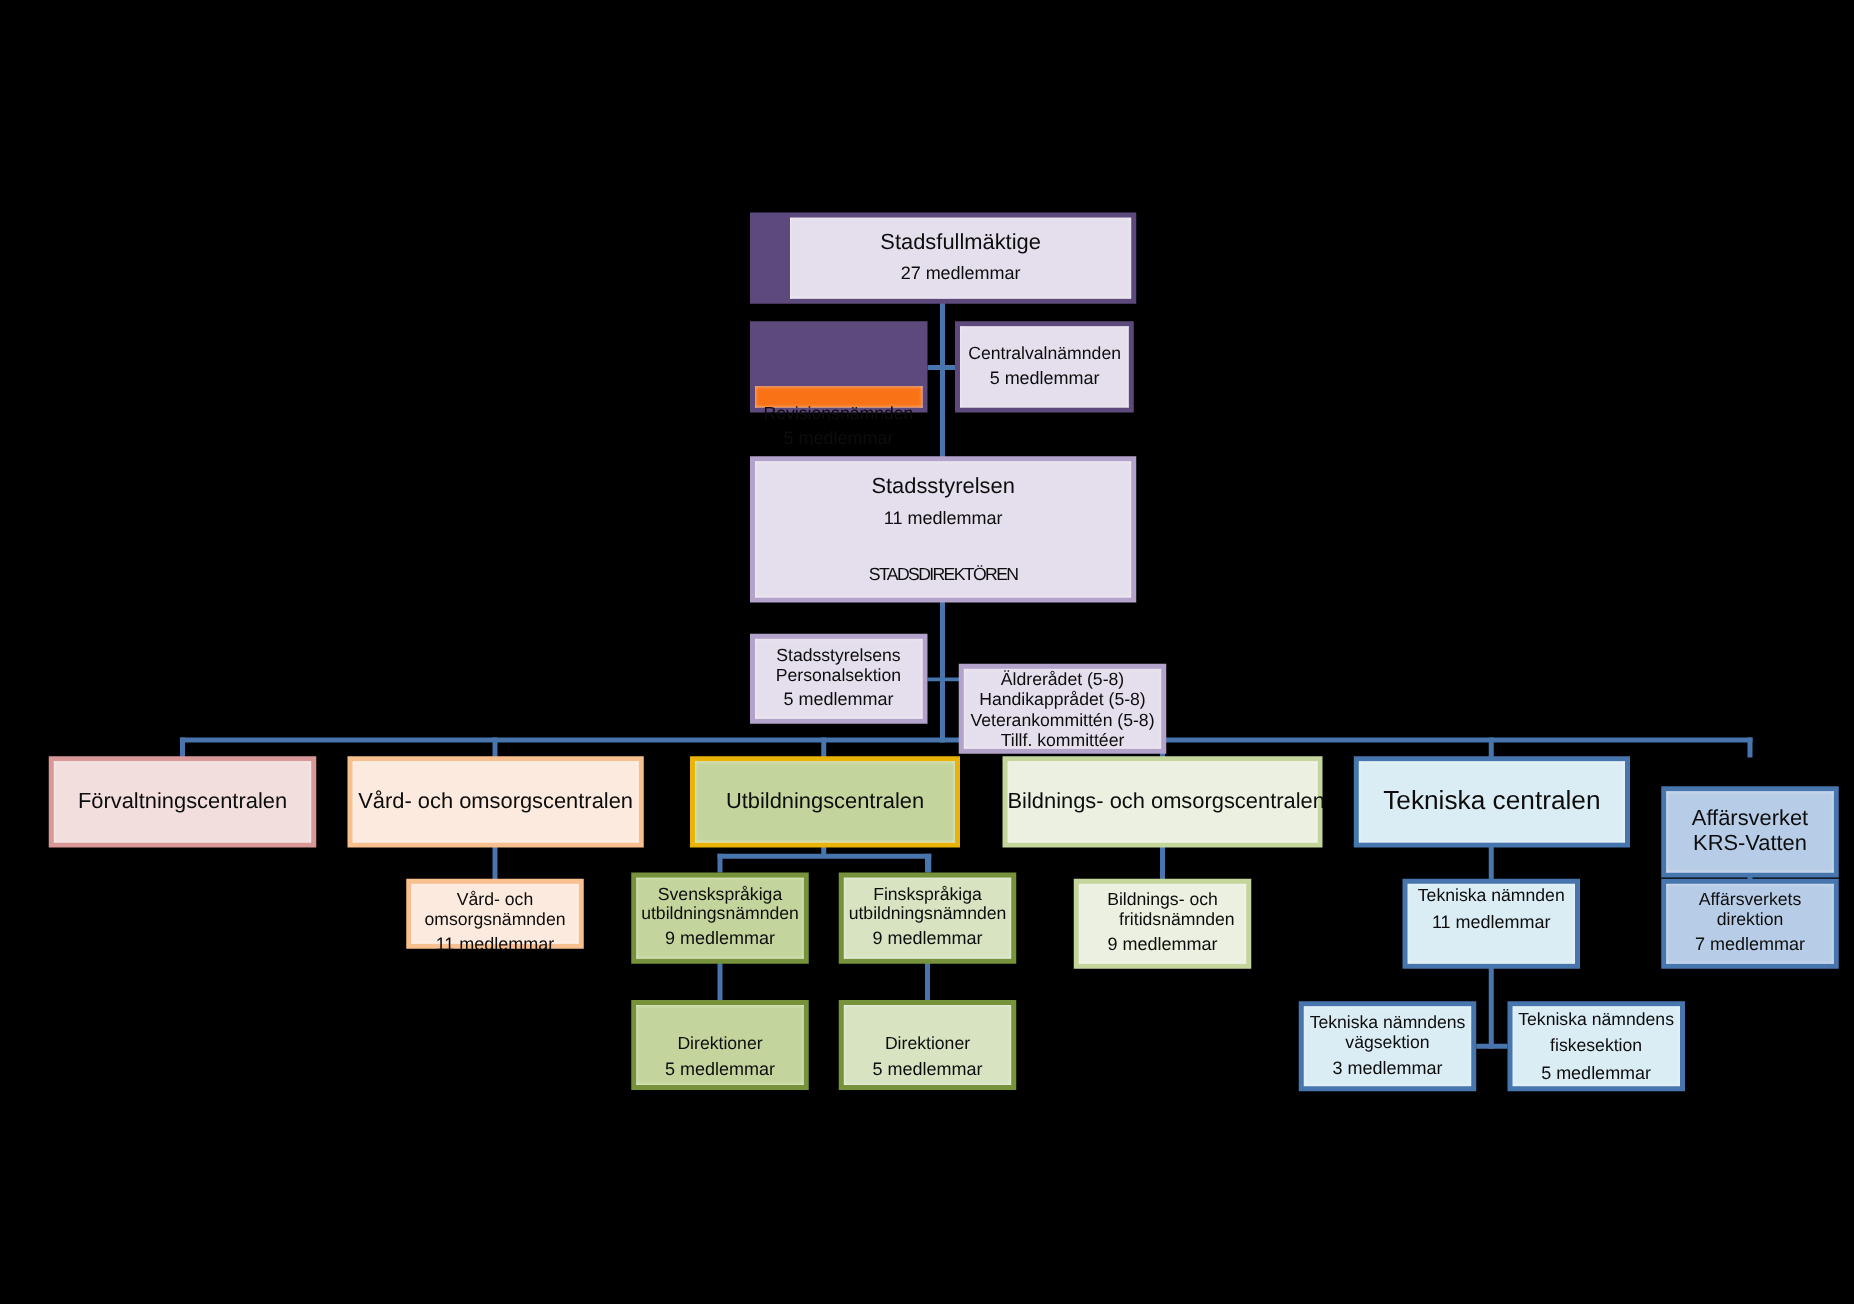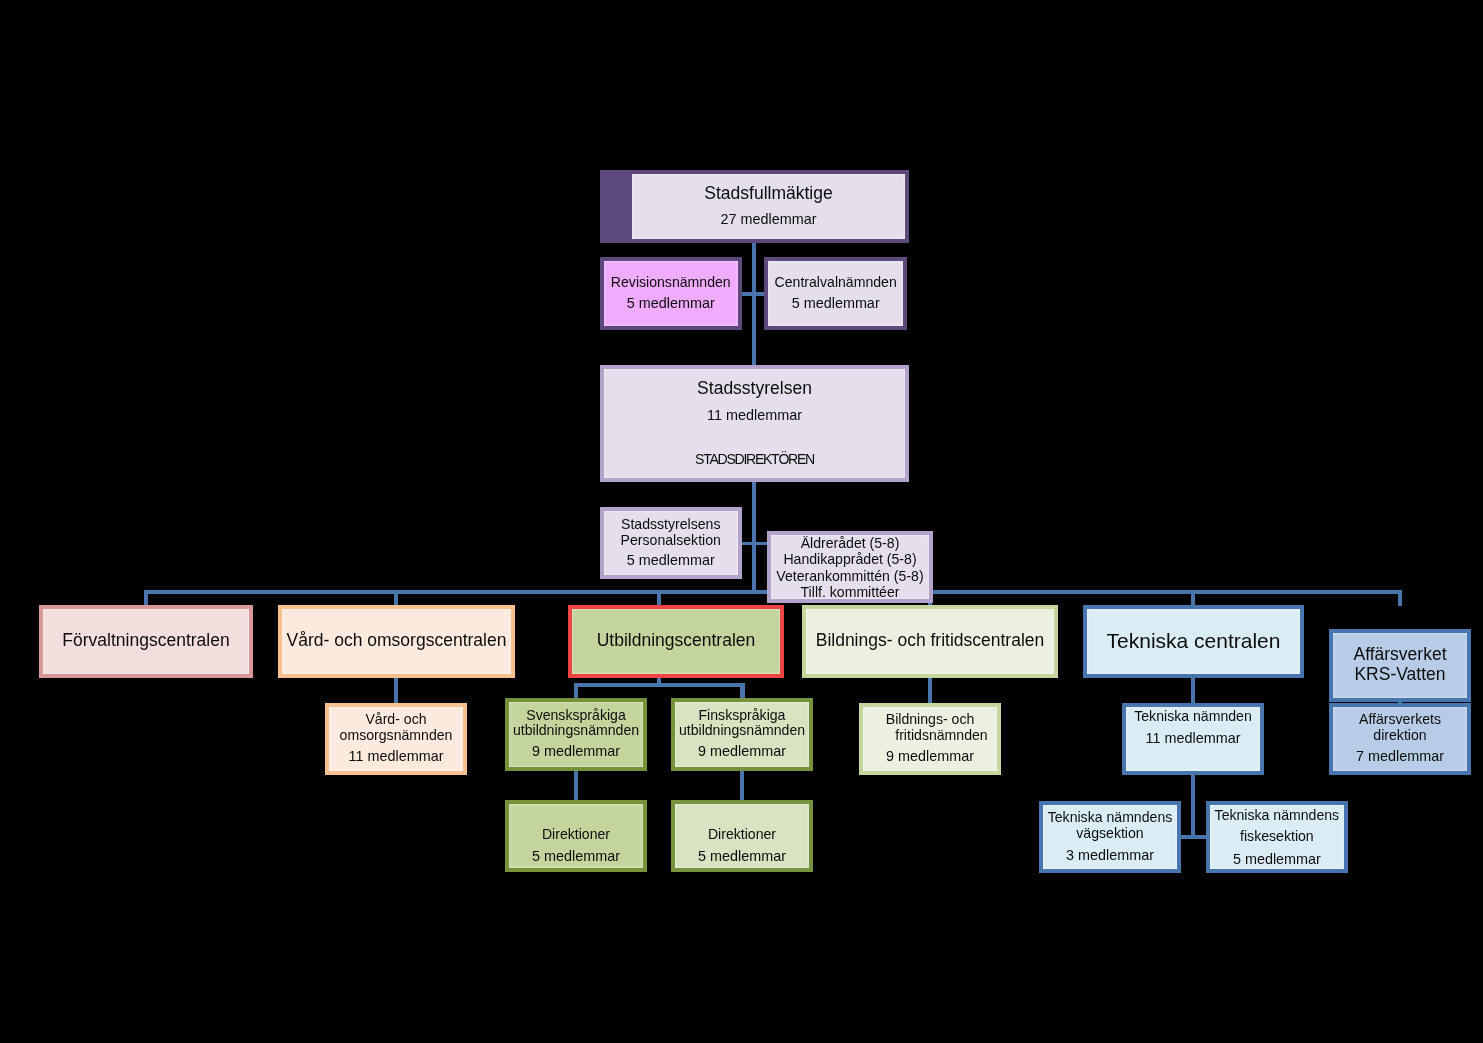--- a/index.html
+++ b/index.html
@@ -40,21 +40,21 @@
   <div class="conn" style="left: 1180.8px; top: 834.7px; width: 25.1px; height: 4px; background: rgb(71, 117, 172);"></div>
   <div class="conn" style="left: 1397.8px; top: 677px; width: 4.2px; height: 27px; background: rgb(71, 117, 172);"></div>
 
   <div class="node" style="left: 600px; top: 170px; width: 309px; height: 73px; background: rgb(93, 73, 124);">
     <div class="inner" style="background: rgb(229, 222, 236); inset: 4px; box-shadow: rgba(255, 255, 255, 0.55) 0px 0px 3px 0.2px inset; margin-left: 28px;">
       <div class="ln" style="font-size: 17.5px; line-height: 17.5px; top: 11.4831px;">Stadsfullmäktige</div>
       <div class="ln" style="font-size: 14.4px; line-height: 14.4px; top: 37.5078px;">27 medlemmar</div>
     </div>
   </div>
   <div class="node" style="left: 600px; top: 257px; width: 141.5px; height: 73px; background: rgb(93, 73, 124);">
-    <div class="inner" style="background: #f0abfc; inset: 4px; box-shadow: rgba(255, 255, 255, 0.55) 0px 0px 3px 0.2px inset;">
+    <div class="inner" style="background: #f97316; inset: 4px; box-shadow: rgba(255, 255, 255, 0.55) 0px 0px 3px 0.2px inset; margin-top: 48px;">
       <div class="ln" style="font-size: 14.1px; line-height: 14.1px; top: 13.9618px;">Revisionsnämnden</div>
       <div class="ln" style="font-size: 14.4px; line-height: 14.4px; top: 35.2078px;">5 medlemmar</div>
     </div>
   </div>
   <div class="node" style="left: 764.4px; top: 257px; width: 142.6px; height: 73px; background: rgb(93, 73, 124);">
     <div class="inner" style="background: rgb(229, 222, 236); inset: 4px; box-shadow: rgba(255, 255, 255, 0.55) 0px 0px 3px 0.2px inset;">
       <div class="ln" style="font-size: 14.1px; line-height: 14.1px; top: 13.9618px;">Centralvalnämnden</div>
       <div class="ln" style="font-size: 14.4px; line-height: 14.4px; top: 35.2078px;">5 medlemmar</div>
     </div>
   </div>
@@ -83,42 +83,42 @@
   <div class="node" style="left: 278px; top: 605px; width: 237px; height: 73px; background: rgb(248, 192, 142);">
     <div class="inner" style="background: rgb(252, 234, 222); inset: 4px; box-shadow: rgba(255, 255, 255, 0.55) 0px 0px 3px 0.2px inset;">
       <div class="ln" style="font-size: 17.5px; line-height: 17.5px; top: 22.9831px;">Vård- och omsorgscentralen</div>
     </div>
   </div>
   <div class="node" style="left: 39px; top: 605px; width: 214px; height: 73px; background: rgb(217, 152, 152);">
     <div class="inner" style="background: rgb(241, 222, 221); inset: 4px; box-shadow: rgba(255, 255, 255, 0.55) 0px 0px 3px 0.2px inset;">
       <div class="ln" style="font-size: 17.5px; line-height: 17.5px; top: 22.9831px;">Förvaltningscentralen</div>
     </div>
   </div>
-  <div class="node" style="left: 568px; top: 605px; width: 216px; height: 73px; background: #ef4444;">
+  <div class="node" style="left: 552px; top: 605px; width: 216px; height: 73px; background: #eab308;">
     <div class="inner" style="background: rgb(195, 213, 156); inset: 4px; box-shadow: rgba(255, 255, 255, 0.55) 0px 0px 3px 0.2px inset;">
       <div class="ln" style="font-size: 17.5px; line-height: 17.5px; top: 22.9831px;">Utbildningscentralen</div>
     </div>
   </div>
   <div class="node" style="left: 802px; top: 605px; width: 256px; height: 73px; background: rgb(197, 214, 157);">
     <div class="inner" style="background: rgb(235, 240, 224); inset: 4px; box-shadow: rgba(255, 255, 255, 0.55) 0px 0px 3px 0.2px inset;">
-      <div class="ln" style="font-size: 17.5px; line-height: 17.5px; top: 22.9831px;">Bildnings- och fritidscentralen</div>
+      <div class="ln" style="font-size: 17.5px; line-height: 17.5px; top: 22.9831px;">Bildnings- och omsorgscentralen</div>
     </div>
   </div>
   <div class="node" style="left: 1083px; top: 605px; width: 221px; height: 73px; background: rgb(71, 118, 174);">
     <div class="inner" style="background: rgb(219, 237, 244); inset: 4px; box-shadow: rgba(255, 255, 255, 0.55) 0px 0px 3px 0.2px inset;">
       <div class="ln" style="font-size: 21px; line-height: 17.5px; top: 22.9831px;">Tekniska  centralen</div>
     </div>
   </div>
   <div class="node" style="left: 1329px; top: 605px; width: 142px; height: 73px; background: rgb(71, 118, 174); margin-top: 24px;">
     <div class="inner" style="background: rgb(183, 204, 230); inset: 4px; box-shadow: rgba(255, 255, 255, 0.55) 0px 0px 3px 0.2px inset;">
       <div class="ln" style="font-size: 17.5px; line-height: 17.5px; top: 13.2831px;">Affärsverket</div>
       <div class="ln" style="font-size: 17.5px; line-height: 17.5px; top: 32.6831px;">KRS-Vatten</div>
     </div>
   </div>
-  <div class="node" style="left: 325px; top: 703px; width: 142px; height: 72px; background: rgb(248, 192, 142);">
+  <div class="node" style="left: 325px; top: 703px; width: 142px; height: 56px; background: rgb(248, 192, 142);">
     <div class="inner" style="background: rgb(252, 234, 222); inset: 4px; box-shadow: rgba(255, 255, 255, 0.55) 0px 0px 3px 0.2px inset;">
       <div class="ln" style="font-size: 14.1px; line-height: 14.1px; top: 4.86182px;">Vård- och</div>
       <div class="ln" style="font-size: 14.1px; line-height: 14.1px; top: 21.3618px;">omsorgsnämnden</div>
       <div class="ln" style="font-size: 14.4px; line-height: 14.4px; top: 42.2078px;">11 medlemmar</div>
     </div>
   </div>
   <div class="node" style="left: 505px; top: 698px; width: 142px; height: 72.6px; background: rgb(118, 147, 60);">
     <div class="inner" style="background: rgb(195, 213, 156); inset: 4px; box-shadow: rgba(255, 255, 255, 0.55) 0px 0px 3px 0.2px inset;">
       <div class="ln" style="font-size: 14.1px; line-height: 14.1px; top: 5.56182px;">Svenskspråkiga</div>
       <div class="ln" style="font-size: 14.1px; line-height: 14.1px; top: 21.1618px;">utbildningsnämnden</div>

